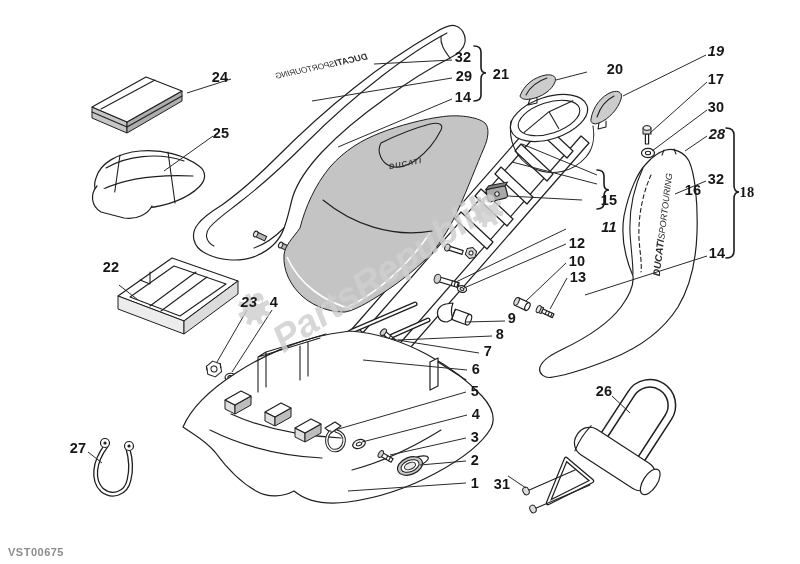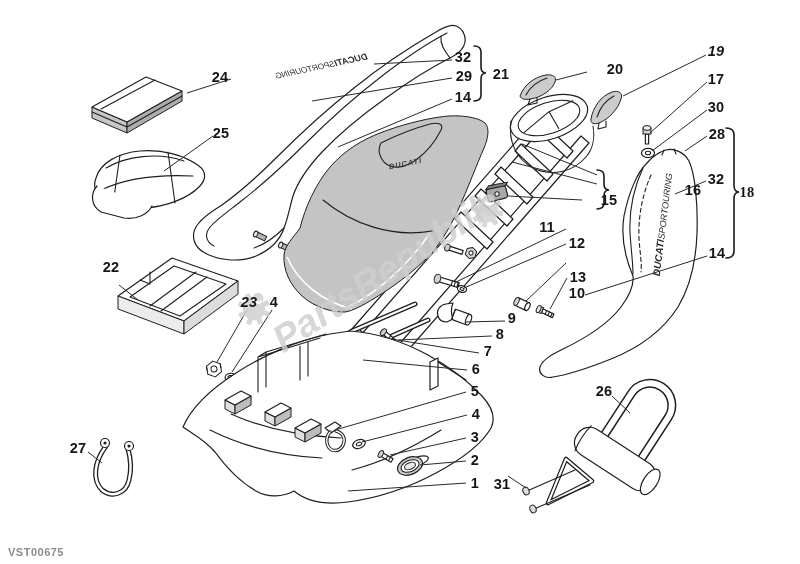--- a/index.html
+++ b/index.html
@@ -371,29 +371,29 @@
       <div class="callout" style="left: 274px; top: 302px;">4</div>
       <div class="callout" style="left: 78px; top: 448px;">27</div>
       <div class="callout" style="left: 463px; top: 57px;">32</div>
       <div class="callout" style="left: 464px; top: 76px;">29</div>
       <div class="callout" style="left: 493px; top: 74px; padding-left: 16px;">21</div>
       <div class="callout" style="left: 463px; top: 97px;">14</div>
       <div class="callout" style="left: 596px; top: 69px; margin-left: 19px;">20</div>
       <div class="callout" style="left: 716px; top: 51px; font-style: italic;">19</div>
       <div class="callout" style="left: 716px; top: 79px;">17</div>
       <div class="callout" style="left: 716px; top: 107px;">30</div>
-      <div class="callout" style="left: 717px; top: 134px;">28</div>
+      <div class="callout" style="left: 717px; top: 134px; font-style: italic;">28</div>
       <div class="callout" style="left: 716px; top: 179px;">32</div>
       <div class="callout" style="left: 747px; top: 192px; font-family: Liberation Serif, serif;">18</div>
       <div class="callout" style="left: 717px; top: 253px;">14</div>
       <div class="callout" style="left: 653px; top: 190px; margin-left: 40px;">16</div>
       <div class="callout" style="left: 609px; top: 200px;">15</div>
-      <div class="callout" style="left: 547px; top: 227px;">11</div>
+      <div class="callout" style="left: 609px; top: 227px; font-style: italic;">11</div>
       <div class="callout" style="left: 577px; top: 243px;">12</div>
-      <div class="callout" style="left: 577px; top: 261px; margin-top: 32px;">10</div>
+      <div class="callout" style="left: 577px; top: 261px;">10</div>
       <div class="callout" style="left: 578px; top: 277px;">13</div>
       <div class="callout" style="left: 512px; top: 318px;">9</div>
       <div class="callout" style="left: 500px; top: 334px;">8</div>
       <div class="callout" style="left: 488px; top: 351px;">7</div>
       <div class="callout" style="left: 476px; top: 369px;">6</div>
       <div class="callout" style="left: 475px; top: 391px;">5</div>
       <div class="callout" style="left: 476px; top: 414px;">4</div>
       <div class="callout" style="left: 475px; top: 437px;">3</div>
       <div class="callout" style="left: 475px; top: 460px;">2</div>
       <div class="callout" style="left: 475px; top: 483px;">1</div>

